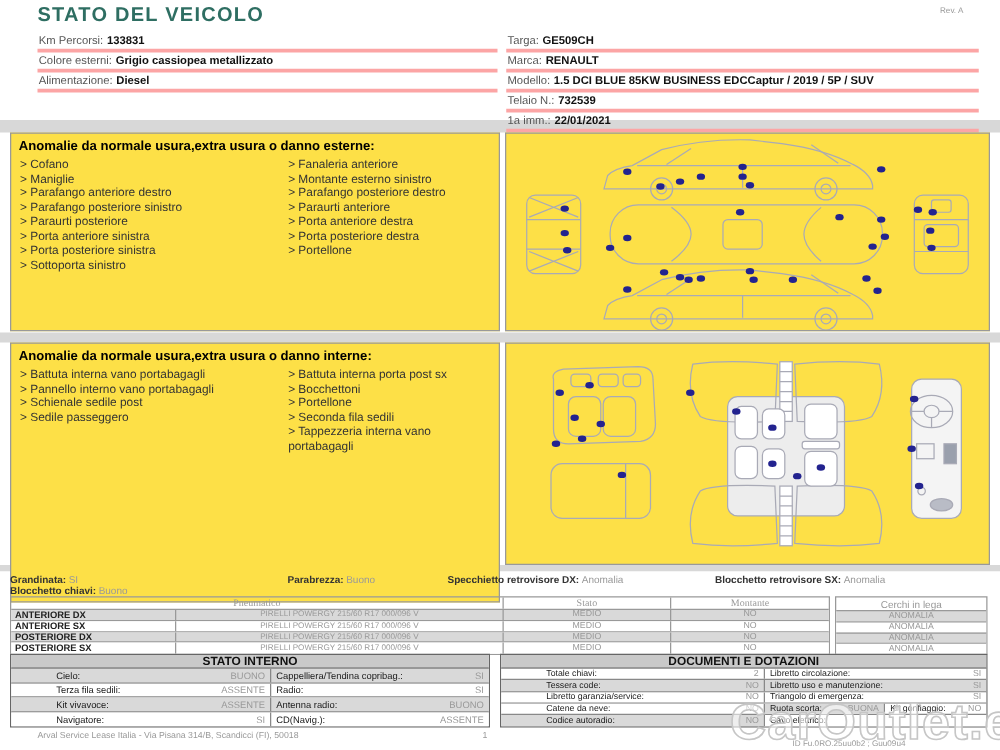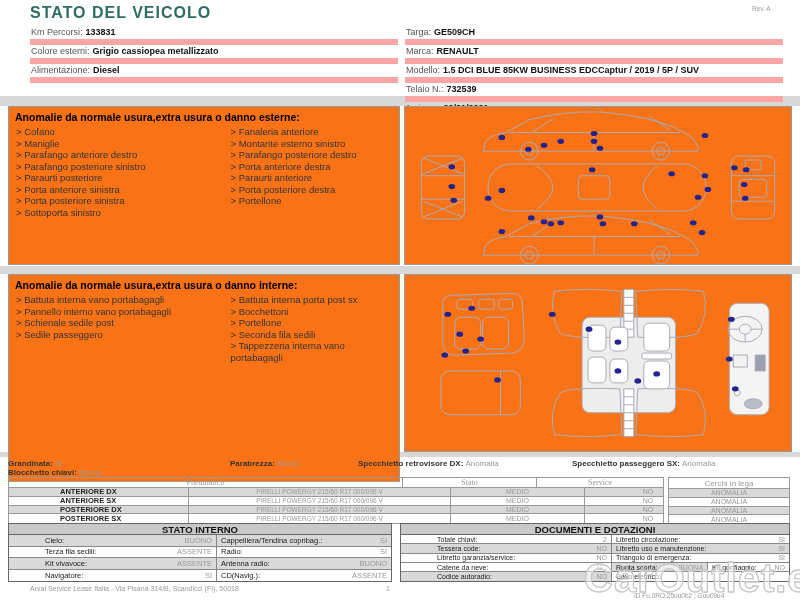--- a/index.html
+++ b/index.html
@@ -8,41 +8,41 @@
   .abs { position:absolute; }
 
   .band { position:absolute; left:0; width:800px; background:#d8d8d8; }
 
   .title { left:30px; top:4px; font-size:16px; font-weight:bold; color:#2e6e62; letter-spacing:1px; }
   .rev { left:752px; top:5px; font-size:6.5px; color:#999; }
 
   .hblock { position:absolute; top:26px; }
   .hleft { left:30px; width:368px; }
   .hright { left:405px; width:378px; }
-  .frow { border-bottom:6px solid #fca5a5; font-size:9px; line-height:11px; padding:1px 0 1px 1px; min-height:12.5px; }
+  .frow { border-bottom:3px solid #fca5a5; font-size:9px; line-height:11px; padding:1px 0 1px 1px; min-height:12.5px; }
   .flabel { color:#555; }
   .fval { color:#111; font-weight:bold; margin-left:3px; }
 
-  .sec { position:absolute; border:1px solid #999; background:#f97316; }
+  .sec { position:absolute; border:1px solid #999; background:#fde047; }
   .sec h3 { font-size:10.5px; font-weight:bold; color:#000; margin:4px 6px 3px 6px; }
   .cols { display:flex; font-size:9.5px; color:#333;gap:39px; }
   .cols ul { list-style:none; width:50%; padding:0 2px 0 7px; }
   .cols li { line-height:11.5px; }
   .cols li::before { content:"> "; }
 
   svg { display:block; }
 
   .sumitem { position:absolute; font-size:8px; }
   .sumlbl { color:#333; font-weight:bold; }
   .sumval { color:#999; margin-left:2px; }
 
   
   .tt { position:absolute; left:8px; top:477px; width:656px; border:1px solid #999; font-size:7.5px; }
   .tt-hrow { display:grid; grid-template-columns:394px 134px 126px; height:10px; border-bottom:1px solid #999; }
-  .tt-row { display:grid; grid-template-columns:132px 262px 134px 126px; height:8.75px; border-bottom:1px solid #999; align-items:center;padding-left:48px; }
+  .tt-row { display:grid; grid-template-columns:132px 262px 134px 126px; height:8.75px; border-bottom:1px solid #999; align-items:center; }
   .tt-row:last-child { border-bottom:none; }
   .tt .c { border-right:1px solid #999; height:100%; display:flex; align-items:center; justify-content:center; overflow:hidden; }
   .tt .c:last-child { border-right:none; }
   .tt-h { color:#999; font-size:8px;font-family:Liberation Serif, serif; }
   .pos { justify-content:flex-start !important; padding-left:3px; font-weight:bold; color:#222; font-size:7.5px; }
   .spec { color:#999; font-size:6.5px; }
   .gv { color:#999; font-size:7px; }
   .ttl { position:absolute; left:668px; top:477px; width:122px; border:1px solid #999; font-size:7px; text-align:center; }
   .ttl .r { height:8.75px; border-top:1px solid #999; display:flex; align-items:center; justify-content:center; color:#999; }
   .ttl .h { height:10px; display:flex; align-items:center; justify-content:center; color:#999; font-size:8px; }
@@ -105,22 +105,22 @@
         <li>Parafango posteriore sinistro</li>
         <li>Paraurti posteriore</li>
         <li>Porta anteriore sinistra</li>
         <li>Porta posteriore sinistra</li>
         <li>Sottoporta sinistro</li>
       </ul>
       <ul>
         <li>Fanaleria anteriore</li>
         <li>Montante esterno sinistro</li>
         <li>Parafango posteriore destro</li>
+        <li>Paraurti anteriore</li>
         <li>Porta anteriore destra</li>
-        <li>Paraurti anteriore</li>
         <li>Porta posteriore destra</li>
         <li>Portellone</li>
       </ul>
     </div>
   </div>
 
   <div class="sec" style="left:404px;top:106px;width:388px;height:159px;">
     <svg id="ext-svg" viewBox="0 0 388 160" width="386" height="157">
       <g fill="none" stroke="#a9aab6" stroke-width="1">
 
@@ -264,28 +264,28 @@
         <ellipse cx="234" cy="104" rx="3.4" ry="2.6" fill="#23238f"></ellipse>
         <ellipse cx="328" cy="42" rx="3.4" ry="2.6" fill="#23238f"></ellipse>
         <ellipse cx="326" cy="82" rx="3.4" ry="2.6" fill="#23238f"></ellipse>
         <ellipse cx="332" cy="112" rx="3.4" ry="2.6" fill="#23238f"></ellipse>
       </svg>
   </div>
 
   <div class="sumitem" style="left:8px;top:459px;"><span class="sumlbl">Grandinata:</span><span class="sumval">SI</span></div>
   <div class="sumitem" style="left:230px;top:459px;"><span class="sumlbl">Parabrezza:</span><span class="sumval">Buono</span></div>
   <div class="sumitem" style="left:358px;top:459px;"><span class="sumlbl">Specchietto retrovisore DX:</span><span class="sumval">Anomalia</span></div>
-  <div class="sumitem" style="left:572px;top:459px;"><span class="sumlbl">Specchietto passeggero SX:</span><span class="sumval">Anomalia</span></div>
+  <div class="sumitem" style="left:572px;top:459px;"><span class="sumlbl">Blocchetto retrovisore SX:</span><span class="sumval">Anomalia</span></div>
   <div class="sumitem" style="left:8px;top:468px;"><span class="sumlbl">Blocchetto chiavi:</span><span class="sumval">Buono</span></div>
 
   <div class="tt">
     <div class="tt-hrow">
       <div class="c tt-h">Pneumatico</div>
       <div class="c tt-h">Stato</div>
-      <div class="c tt-h">Service</div>
+      <div class="c tt-h">Montante</div>
     </div>
     <div class="tt-row bg-g">
       <div class="c pos">ANTERIORE DX</div>
       <div class="c spec">PIRELLI POWERGY 215/60 R17 000/096 V</div>
       <div class="c gv">MEDIO</div>
       <div class="c gv">NO</div>
     </div>
     <div class="tt-row bg-w">
       <div class="c pos">ANTERIORE SX</div>
       <div class="c spec">PIRELLI POWERGY 215/60 R17 000/096 V</div>

